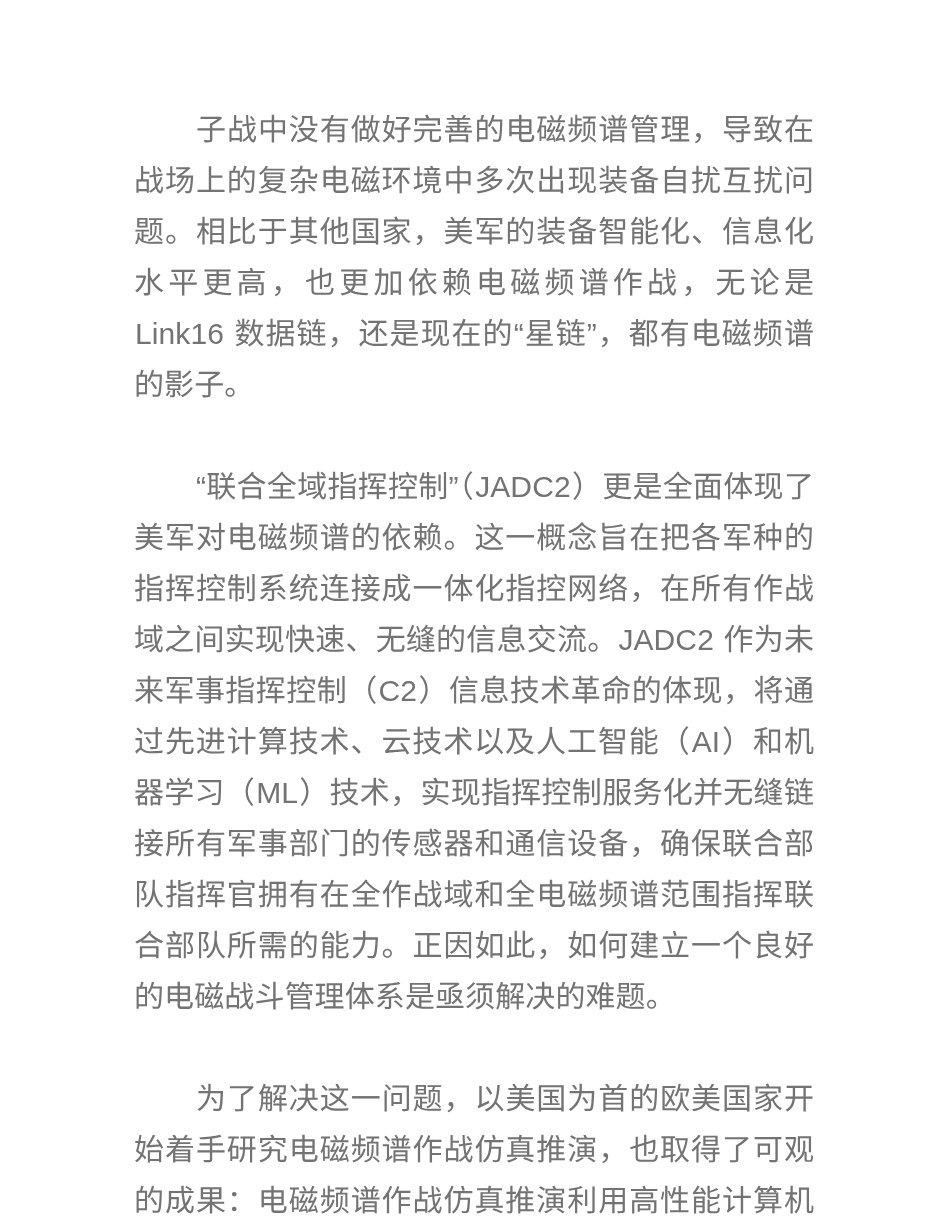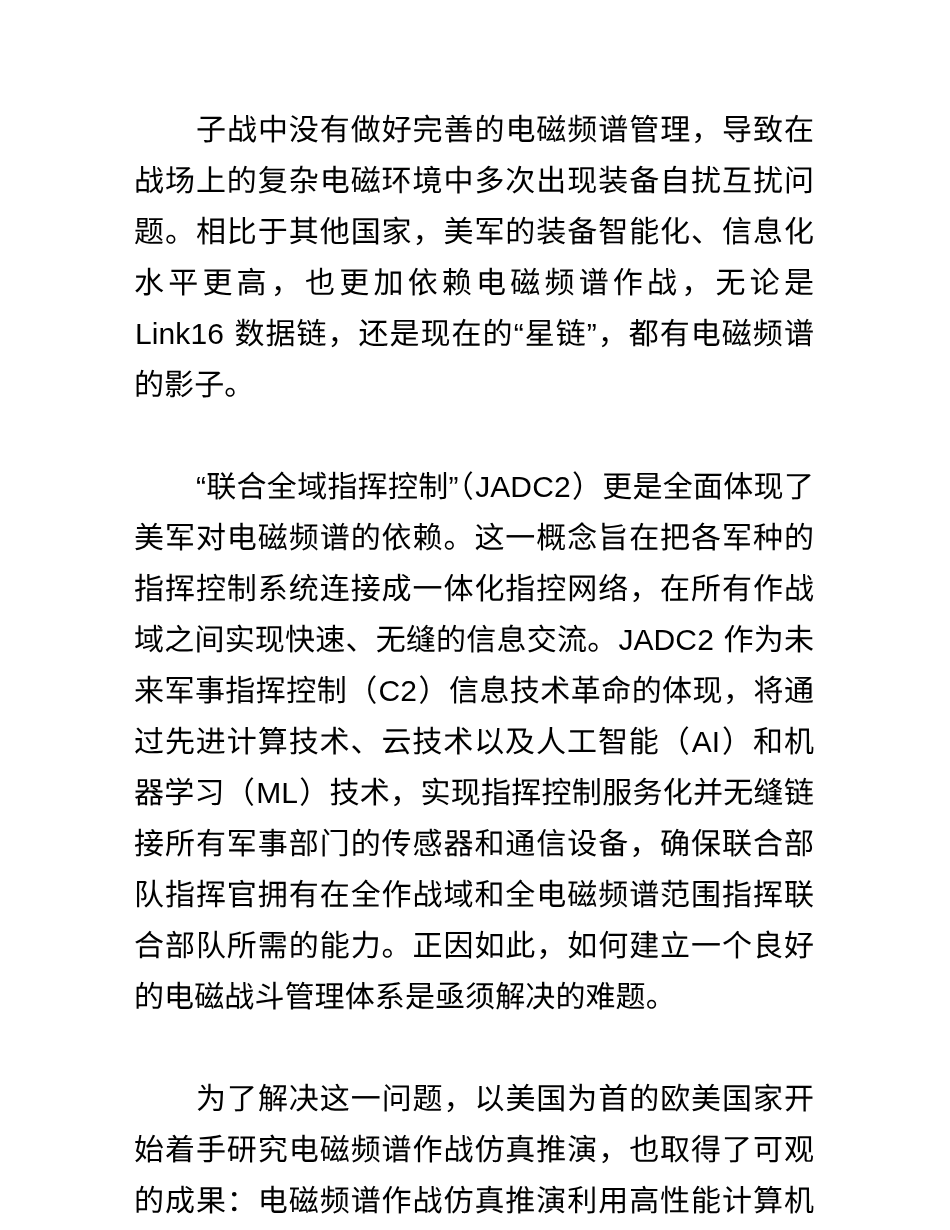--- a/index.html
+++ b/index.html
@@ -29,21 +29,21 @@
     left: 134px;
     top: 104px;
     width: 680px;
   }
 
   .paragraph {
     margin: 0 0 51px 0;
     padding: 0;
     font-size: 30px;
     line-height: 51px;
-    color: #000000;
+    color: #737373;
     text-align: justify;
     text-justify: inter-character;
     text-align-last: left;
     letter-spacing: 0.1px;
     word-break: break-all;
     font-weight: 400;
     -webkit-font-smoothing: antialiased;
   }
 
   .paragraph:last-child {

